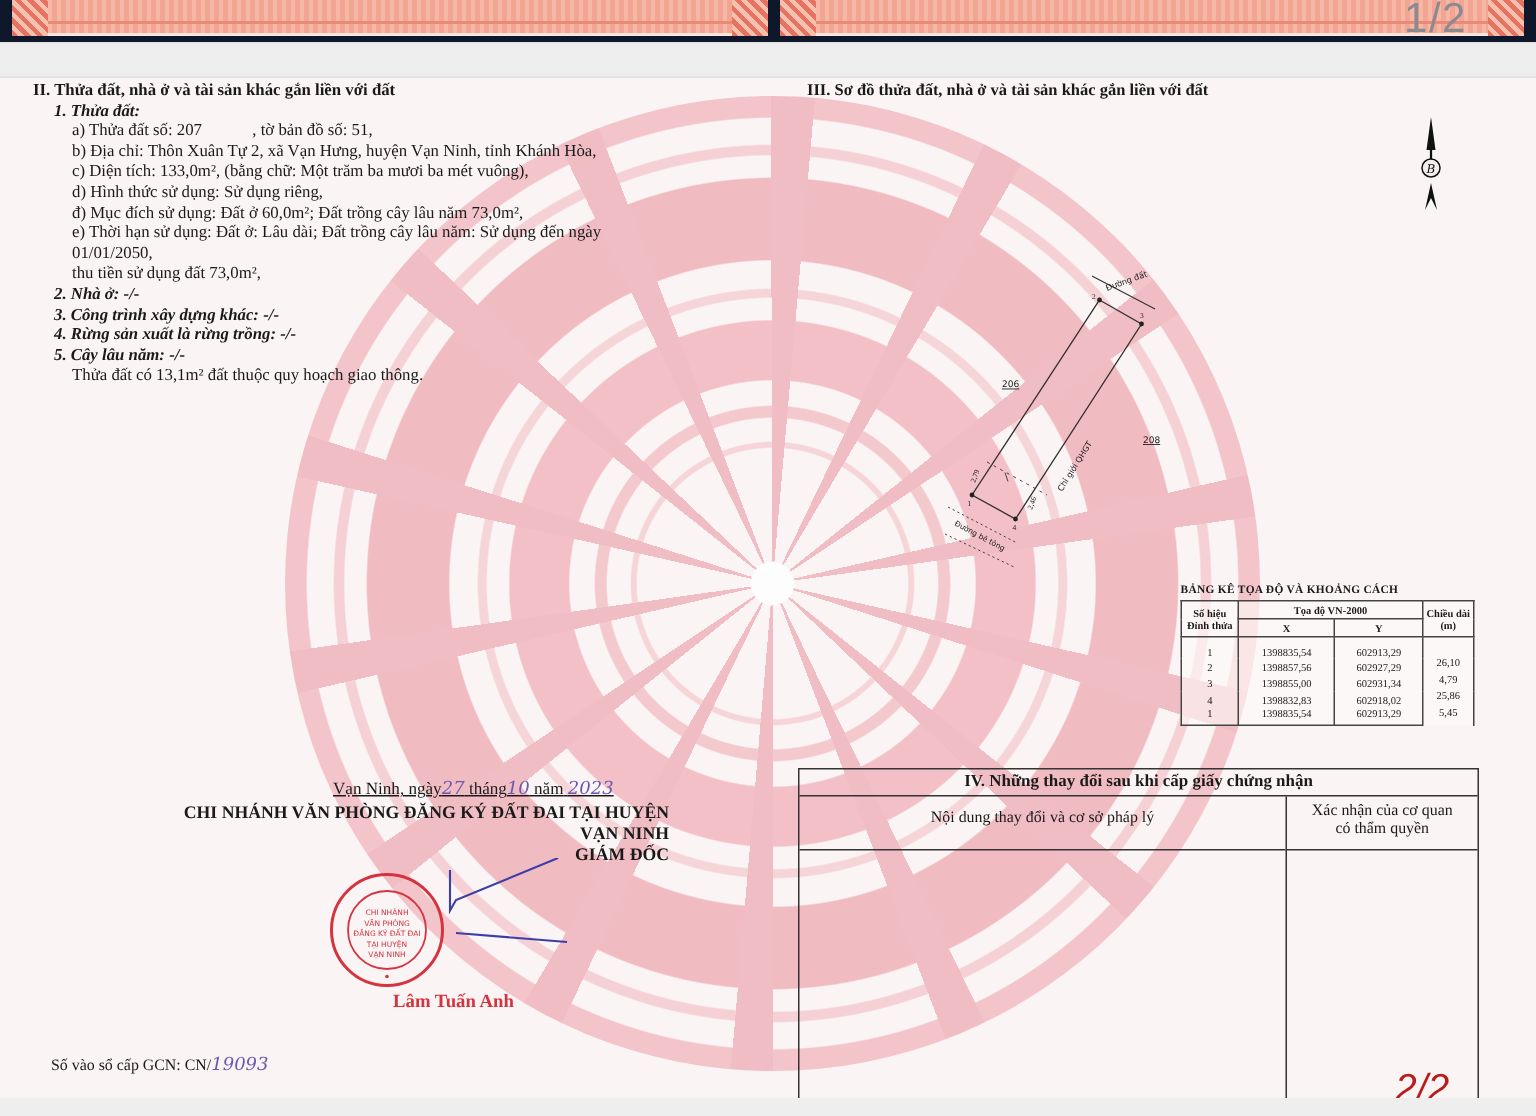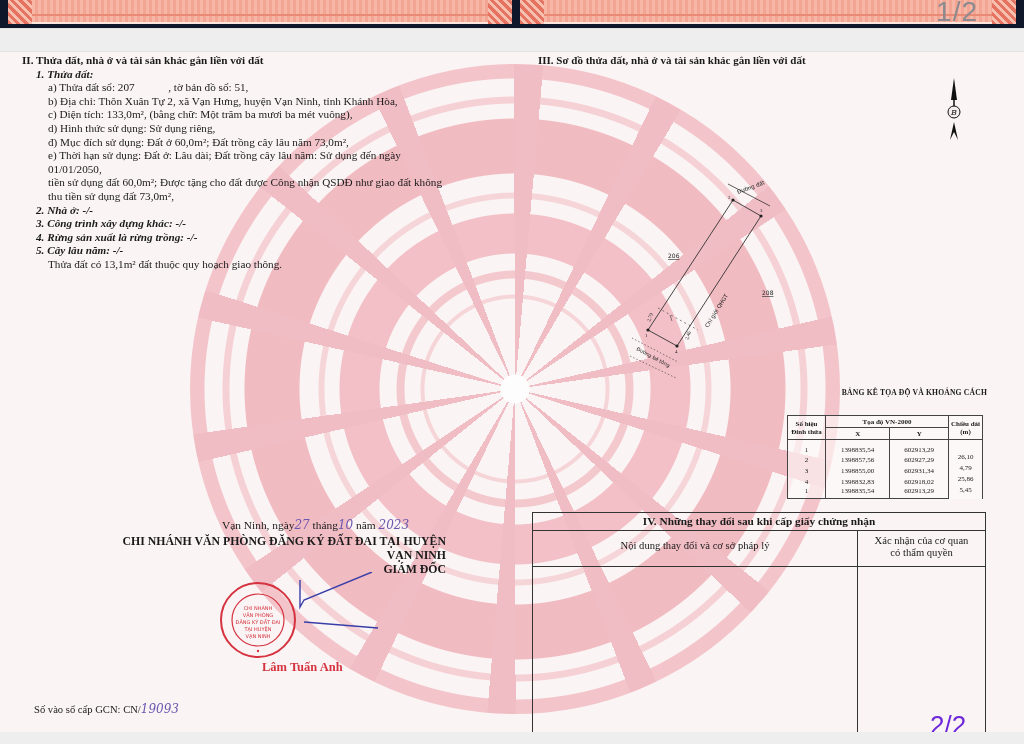--- a/index.html
+++ b/index.html
@@ -40,48 +40,48 @@
 
   
   .right-title { left: 538px; top: 2px; }
   .north { position: absolute; left: 944px; top: 26px; width: 20px; height: 62px; }
 
   
   .parcel { position: absolute; left: 620px; top: 128px; width: 180px; height: 200px; }
 
   
   .coord-wrap { position: absolute; left: 787px; top: 336px; width: 200px; }
-  .coord-title { font-size: 7.6px; font-weight: bold; text-align: right; letter-spacing: 0.2px; margin-bottom: 18px; }
+  .coord-title { font-size: 7.6px; font-weight: bold; text-align: left; letter-spacing: 0.2px; margin-bottom: 3px; }
   table.coord { width: 196px; border-collapse: collapse; font-size: 7px; background: rgba(255,250,250,0.6); }
   table.coord th, table.coord td { border: 0.8px solid #444; padding: 0 2px; text-align: center; font-weight: bold; }
   table.coord th { height: 12px; margin-left: 30px; }
   table.coord tbody td { border-top: none; border-bottom: none; height: 11px; font-weight: normal; }
   table.coord tbody tr:first-child td { padding-top: 6px; }
   table.coord tbody tr:last-child td { border-bottom: 0.8px solid #444; padding-bottom: 3px; }
   .dist-col { position: relative; }
 
   
   .changes { position: absolute; left: 532px; top: 460px; width: 454px; height: 230px; border: 1.2px solid #333; }
   .changes .ch-head { height: 18px; border-bottom: 1.2px solid #333; font-weight: bold; font-size: 11.3px; text-align: center; line-height: 17px; }
   .changes .ch-cols { position: absolute; top: 18px; left: 0; right: 0; bottom: 0; display: flex; }
   .changes .col-a { width: 325px; border-right: 1.2px solid #333; }
   .changes .col-b { flex: 1; }
   .changes .col-label { height: 36px; border-bottom: 1.2px solid #333; font-size: 10.6px; text-align: center; line-height: 12px; padding-top: 4px; }
   .changes .col-a .col-label { line-height: 26px; padding-top: 2px; }
 
   
-  .sign-date { position: absolute; left: 222px; top: 466px; font-size: 11.4px; }
+  .sign-date { position: absolute; left: 222px; top: 466px; font-size: 11.4px; text-decoration: underline; }
   .hand { font-family: "DejaVu Serif", serif; font-style: italic; color: #6a58b0; font-size: 12px; }
   .org { position: absolute; left: 102px; top: 482px; width: 344px; text-align: right; font-weight: bold; font-size: 11.8px; line-height: 14px; }
   .stamp { position: absolute; left: 218px; top: 528px; width: 80px; height: 80px; }
   .sig-stroke { position: absolute; left: 290px; top: 520px; width: 90px; height: 80px; }
   .signer { position: absolute; left: 262px; top: 608px; font-size: 12.5px; font-weight: bold; color: #d4333f; }
 
   .gcn { position: absolute; left: 34px; top: 650px; font-size: 10.6px; }
-  .page-num-bottom { position: absolute; left: 930px; top: 658px; font-family: "Liberation Sans", sans-serif; font-size: 26px; color: #6d28d9; }
+  .page-num-bottom { position: absolute; left: 930px; top: 658px; font-family: "Liberation Sans", sans-serif; font-size: 26px; color: #b91c1c; font-style: italic; }
 </style>
 </head>
 <body>
 
 <div class="top-strip">
   <div class="banner banner-left">
     <div class="motif" style="left:0"></div>
     <div class="motif" style="right:0"></div>
   </div>
   <div class="banner banner-right">
@@ -100,21 +100,20 @@
     <div class="left-col">
       <div class="h2">II. Thửa đất, nhà ở và tài sản khác gắn liền với đất</div>
       <div class="sub">1. Thửa đất:</div>
       <div class="line" style="white-space:pre">a) Thửa đất số: 207            , tờ bản đồ số: 51,</div>
       <div class="line">b) Địa chỉ: Thôn Xuân Tự 2, xã Vạn Hưng, huyện Vạn Ninh, tỉnh Khánh Hòa,</div>
       <div class="line">c) Diện tích: 133,0m², (bằng chữ: Một trăm ba mươi ba mét vuông),</div>
       <div class="line">d) Hình thức sử dụng: Sử dụng riêng,</div>
       <div class="line">đ) Mục đích sử dụng: Đất ở 60,0m²; Đất trồng cây lâu năm 73,0m²,</div>
       <div class="line">e) Thời hạn sử dụng: Đất ở: Lâu dài; Đất trồng cây lâu năm: Sử dụng đến ngày</div>
       <div class="cont">01/01/2050,</div>
-      <div class="cont">tiền sử dụng đất 60,0m²; Được tặng cho đất được Công nhận QSDĐ như giao đất không</div>
       <div class="cont">thu tiền sử dụng đất 73,0m²,</div>
       <div class="sub">2. Nhà ở: -/-</div>
       <div class="sub">3. Công trình xây dựng khác: -/-</div>
       <div class="sub">4. Rừng sản xuất là rừng trồng: -/-</div>
       <div class="sub">5. Cây lâu năm: -/-</div>
       <div class="line">Thửa đất có 13,1m² đất thuộc quy hoạch giao thông.</div>
     </div>
 
     <div class="sec-title right-title">III. Sơ đồ thửa đất, nhà ở và tài sản khác gắn liền với đất</div>
 

